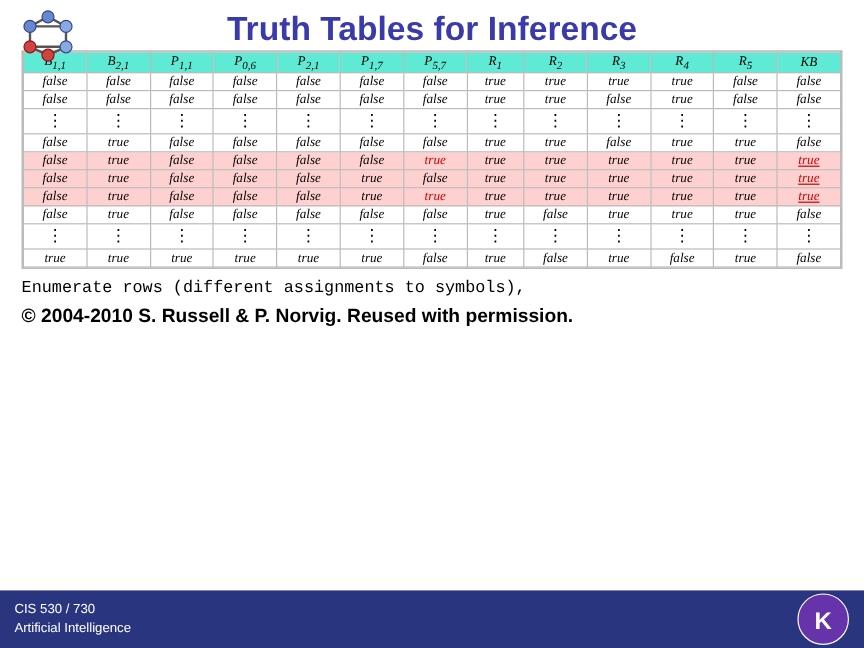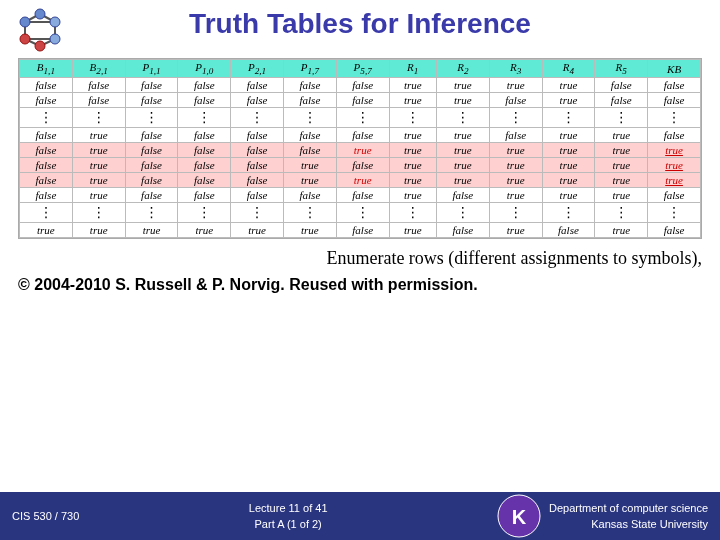--- a/index.html
+++ b/index.html
@@ -10,21 +10,21 @@
       font-family: Georgia, 'Times New Roman', serif;
       overflow: hidden;
       position: relative;
     }
 
     
     .header {
       display: flex;
       align-items: center;
       justify-content: center;
-      padding: 8px 10px 18px 10px;
+      padding: 8px 10px 2px 10px;
       position: relative;
     }
     .logo-area {
       position: absolute;
       left: 10px;
       top: 4px;
     }
     .logo-svg { width: 60px; height: 50px; }
 
     .title {
@@ -60,24 +60,23 @@
     }
     .italic { font-style: italic; }
     .row-highlight { background-color: #ffd0d0; }
     .cell-red { color: #cc0000; font-style: italic; text-decoration: underline; }
     .cell-italic-red { color: #cc0000; font-style: italic; }
     .dots { font-size: 14px; }
 
     
     .bottom-text {
       margin: 6px 18px 4px 18px;
-      font-size: 18px;
-      font-family: Liberation Serif, serif;
+      font-size: 14px;
+      font-family: Liberation Mono, monospace;
       line-height: 1.5;
-      text-align: right;
     }
     .bottom-text .kb-bold { font-weight: bold; font-style: italic; }
     .bottom-text .alpha { font-style: italic; color: #333; }
 
     
     .footer {
       position: absolute;
       bottom: 0;
       left: 0;
       right: 0;
@@ -150,21 +149,21 @@
   <h1 class="title">Truth Tables for Inference</h1>
 </div>
 
 <div class="table-container">
   <table>
     <thead>
       <tr>
         <th><i>B</i><sub>1,1</sub></th>
         <th><i>B</i><sub>2,1</sub></th>
         <th><i>P</i><sub>1,1</sub></th>
-        <th><i>P</i><sub>1,0</sub></th>
+        <th><i>P</i><sub>0,6</sub></th>
         <th><i>P</i><sub>2,1</sub></th>
         <th><i>P</i><sub>1,7</sub></th>
         <th><i>P</i><sub>5,7</sub></th>
         <th><i>R</i><sub>1</sub></th>
         <th><i>R</i><sub>2</sub></th>
         <th><i>R</i><sub>3</sub></th>
         <th><i>R</i><sub>4</sub></th>
         <th><i>R</i><sub>5</sub></th>
         <th><i>KB</i></th>
       </tr>
@@ -326,29 +325,22 @@
 
 <div class="bottom-text">
   <div>Enumerate rows (different assignments to symbols),</div>
 </div>
 
 <div class="copyright">© 2004-2010 S. Russell &amp; P. Norvig.  Reused with permission.</div>
 
 <div class="footer">
   <div class="footer-left">
     <div>CIS 530 / 730</div>
-  </div>
-  <div class="footer-center">
-    <div>Lecture 11 of 41</div>
-    <div>Part A (1 of 2)</div>
+    <div>Artificial Intelligence</div>
   </div>
   <div style="display:flex;align-items:center;gap:8px;">
 
     <svg class="ksu-logo" viewBox="0 0 44 44" xmlns="http://www.w3.org/2000/svg">
       <circle cx="22" cy="22" r="21" fill="#6633aa" stroke="#ffffff" stroke-width="1"></circle>
       <text x="22" y="30" text-anchor="middle" font-size="20" fill="white" font-weight="bold" font-family="Arial">K</text>
     </svg>
-    <div class="footer-right">
-      <div>Department of computer science</div>
-      <div>Kansas State University</div>
-    </div>
   </div>
 </div>
 
 </body></html>

